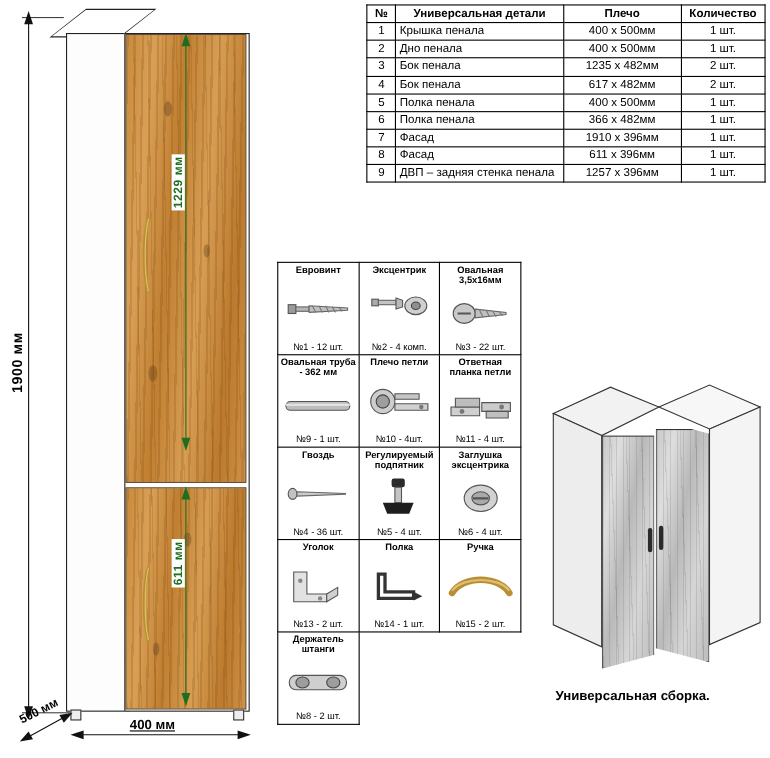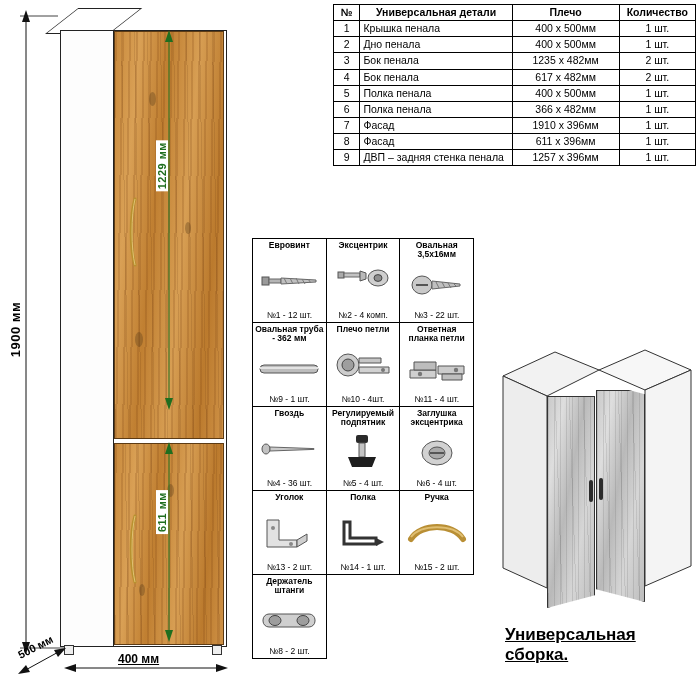--- a/index.html
+++ b/index.html
@@ -48,21 +48,21 @@
   .hw .q{font-size:8.5px;text-align:center;line-height:1.1;}
   #hardware td.blank{border:none;}
 
   
   #corner{position:absolute;left:495px;top:340px;width:200px;height:310px;}
   .cw-panel{position:absolute;border:1px solid #333;box-sizing:border-box;}
   .grey-wood{background:
       repeating-linear-gradient(90deg,rgba(90,90,90,.18) 0 1px,rgba(255,255,255,0) 1px 6px),
       repeating-linear-gradient(88deg,rgba(60,60,60,.12) 0 1px,rgba(255,255,255,0) 1px 14px),
       linear-gradient(100deg,#c9c9c9 0%,#dedede 20%,#b9b9b9 45%,#d6d6d6 70%,#bdbdbd 100%);}
-  .caption{position:absolute;font-size:17px;font-weight:bold;text-decoration:underline;}
+  .caption{position:absolute;font-size:12px;font-weight:bold;}
 
   .knot{position:absolute;border-radius:50%;background:rgba(90,60,25,.35);}
 </style>
 </head>
 <body>
 
 <div id="cabinet">
 
   <div class="cab-top-face"></div>
 

